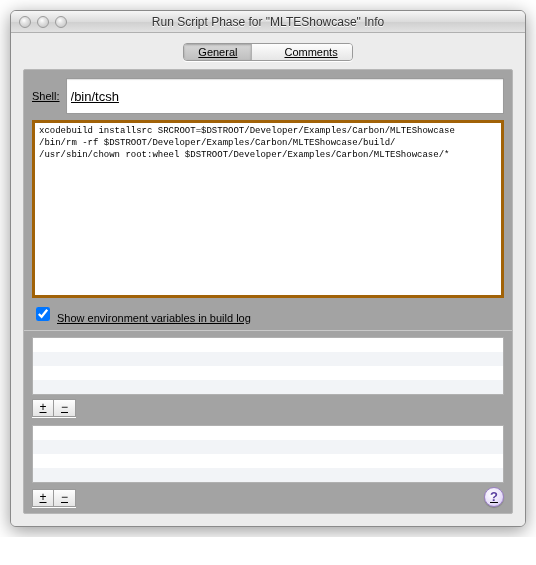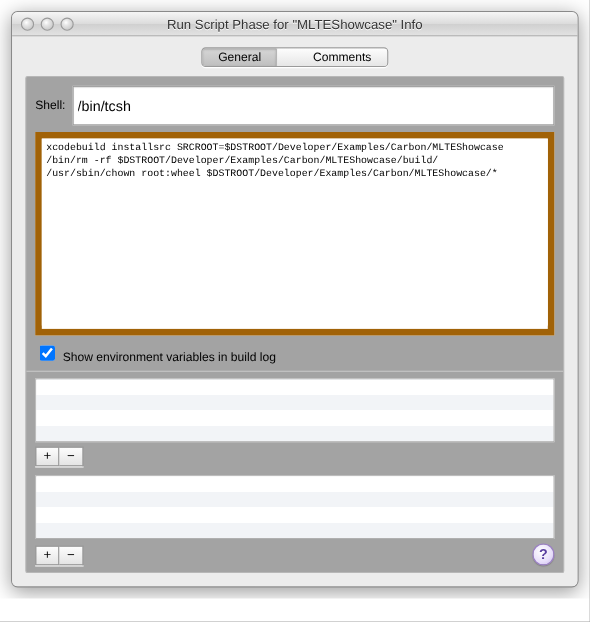--- a/index.html
+++ b/index.html
@@ -44,20 +44,21 @@
     left: 0; right: 0;
     text-align: center;
     font-size: 12px;
     color: #333;
     text-shadow: 0 1px 0 #fff;
     pointer-events: none;
   }
   .body {
     background: #ececec;
     padding: 10px 12px 12px 12px;
+    text-decoration: underline;
   }
   .segment-wrap {
     display: flex;
     justify-content: center;
     margin-bottom: 8px;
   }
   .segment {
     display: inline-flex;
     border: 1px solid #9a9a9a;
     border-radius: 4px;
@@ -98,21 +99,21 @@
     padding: 1px 4px;
     box-shadow: inset 0 1px 1px rgba(0,0,0,0.12);
   }
   .group-label {
     font-size: 10px;
     color: #444;
     padding: 0 2px;
     margin-bottom: 1px;
   }
   .group-box {
-    border: 6px solid #a16207;
+    border: 3px solid #a16207;
     background: #fff;
   }
   .script-area {
     width: 100%;
     height: 170px;
     border: none;
     resize: none;
     font-family: Monaco, "Courier New", monospace;
     font-size: 9px;
     line-height: 12px;

